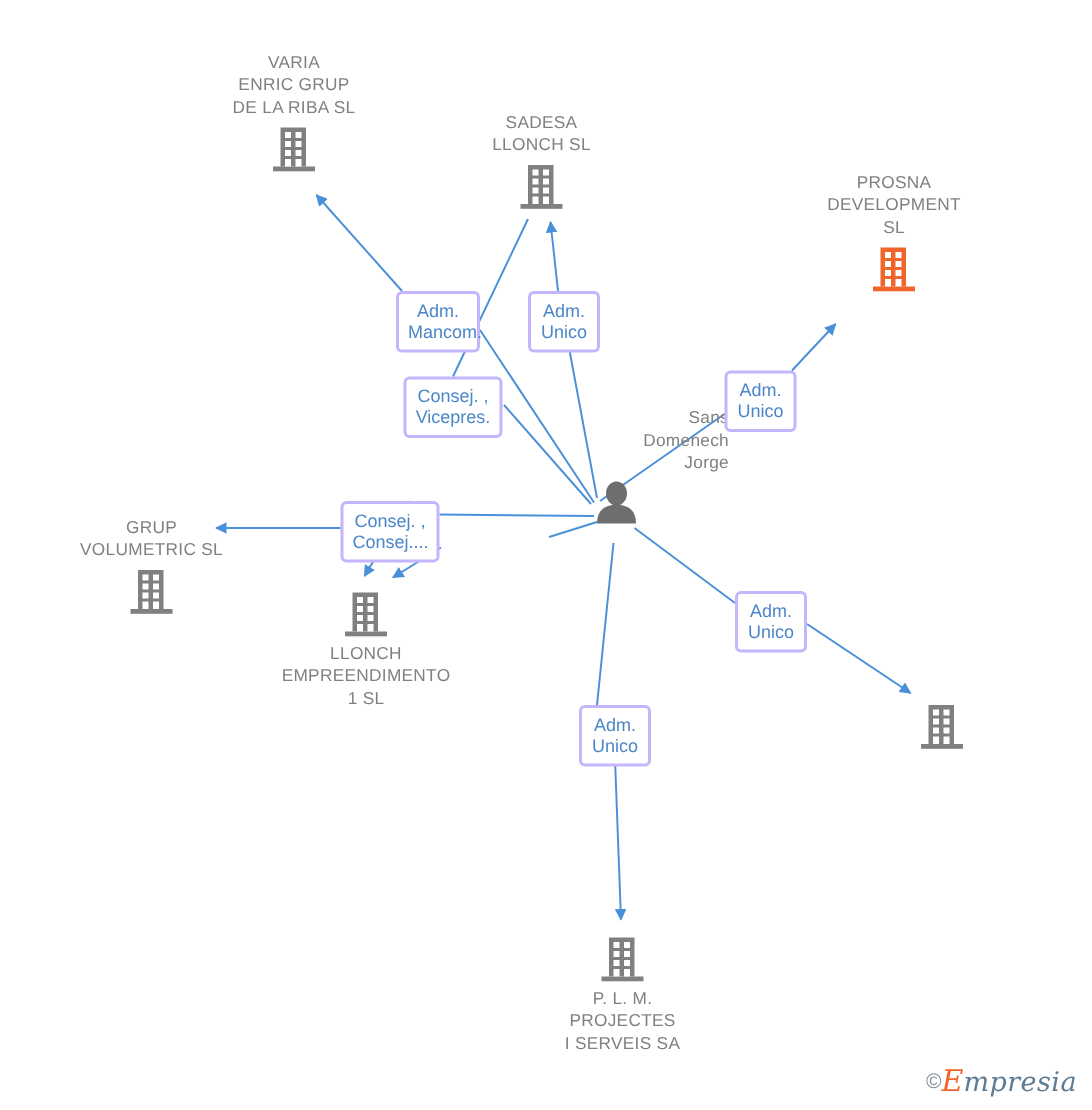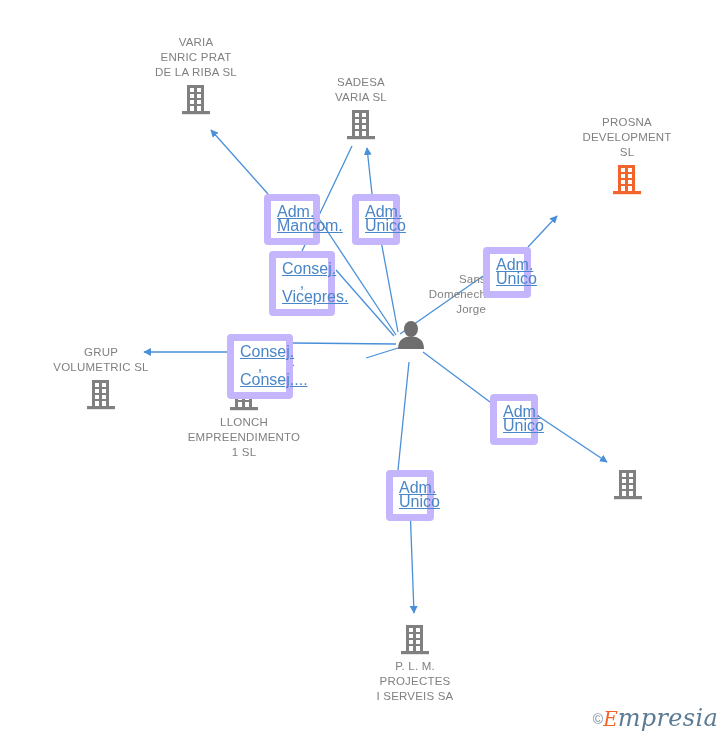--- a/index.html
+++ b/index.html
@@ -42,30 +42,29 @@
     display: block;
     margin: 0 auto;
   }
   .node.label-above .node-label { margin-bottom: 3px; }
   .node.label-below .node-label { margin-top: 3px; }
 
   .edge-label {
     position: absolute;
     z-index: 5;
     background: #ffffff;
-    border: 7px solid #c4b5fd;
+    border: 2px solid #c4b5fd;
     border-radius: 4px;
     color: #4a86c8;
-    font-size: 16px;
+    font-size: 12px;
     line-height: 14px;
     text-align: center;
     padding: 4px 6px 5px 6px;
     white-space: pre-line;
     box-sizing: border-box;
-    text-decoration: underline;
   }
 
   #watermark {
     position: absolute;
     right: 10px;
     bottom: 8px;
     font-size: 16px;
     z-index: 8;
     white-space: nowrap;
   }
@@ -77,21 +76,21 @@
   .wm-e {
     color: #f2652a;
     font-family: "DejaVu Serif", serif;
     font-style: italic;
     font-size: 20px;
   }
   .wm-rest {
     color: #5d7c93;
     font-family: "DejaVu Serif", serif;
     font-style: italic;
-    font-size: 24px;
+    font-size: 18px;
     letter-spacing: 0.3px;
   }
 </style>
 </head>
 <body>
 
 <div id="canvas">
 
   <svg id="edge-layer" viewBox="0 0 728 740" xmlns="http://www.w3.org/2000/svg">
     <defs>
@@ -133,54 +132,54 @@
       <path d="M 538 416 L 607 462" marker-end="url(#arrow)"></path>
 
       <path d="M 409 362 L 398 470"></path>
 
       <path d="M 410 506 L 414 613" marker-end="url(#arrow)"></path>
     </g>
   </svg>
 
   <div class="node label-above" style="left:196px; top:35px;">
     <div class="node-label">VARIA
-ENRIC PRAT
+ENRIC GRUP
 DE LA RIBA  SL</div>
     <svg class="node-icon" width="30" height="33" viewBox="0 0 30 33">
       <rect x="6" y="2" width="17" height="26" fill="#808080"></rect>
       <rect x="1" y="28" width="28" height="3.2" fill="#808080"></rect>
       <rect x="9" y="5" width="4" height="4" fill="#ffffff"></rect>
       <rect x="16" y="5" width="4" height="4" fill="#ffffff"></rect>
       <rect x="9" y="11" width="4" height="4" fill="#ffffff"></rect>
       <rect x="16" y="11" width="4" height="4" fill="#ffffff"></rect>
       <rect x="9" y="17" width="4" height="4" fill="#ffffff"></rect>
       <rect x="16" y="17" width="4" height="4" fill="#ffffff"></rect>
       <rect x="9" y="23" width="4" height="5" fill="#ffffff"></rect>
       <rect x="16" y="23" width="4" height="5" fill="#ffffff"></rect>
     </svg>
   </div>
 
   <div class="node label-above" style="left:361px; top:75px;">
     <div class="node-label">SADESA
-VARIA SL</div>
-    <svg class="node-icon" width="30" height="33" viewBox="0 0 30 33">
-      <rect x="6" y="2" width="17" height="26" fill="#808080"></rect>
-      <rect x="1" y="28" width="28" height="3.2" fill="#808080"></rect>
-      <rect x="9" y="5" width="4" height="4" fill="#ffffff"></rect>
-      <rect x="16" y="5" width="4" height="4" fill="#ffffff"></rect>
-      <rect x="9" y="11" width="4" height="4" fill="#ffffff"></rect>
-      <rect x="16" y="11" width="4" height="4" fill="#ffffff"></rect>
-      <rect x="9" y="17" width="4" height="4" fill="#ffffff"></rect>
-      <rect x="16" y="17" width="4" height="4" fill="#ffffff"></rect>
-      <rect x="9" y="23" width="4" height="5" fill="#ffffff"></rect>
-      <rect x="16" y="23" width="4" height="5" fill="#ffffff"></rect>
-    </svg>
-  </div>
-
-  <div class="node label-above" style="left:627px; top:115px;">
+LLONCH SL</div>
+    <svg class="node-icon" width="30" height="33" viewBox="0 0 30 33">
+      <rect x="6" y="2" width="17" height="26" fill="#808080"></rect>
+      <rect x="1" y="28" width="28" height="3.2" fill="#808080"></rect>
+      <rect x="9" y="5" width="4" height="4" fill="#ffffff"></rect>
+      <rect x="16" y="5" width="4" height="4" fill="#ffffff"></rect>
+      <rect x="9" y="11" width="4" height="4" fill="#ffffff"></rect>
+      <rect x="16" y="11" width="4" height="4" fill="#ffffff"></rect>
+      <rect x="9" y="17" width="4" height="4" fill="#ffffff"></rect>
+      <rect x="16" y="17" width="4" height="4" fill="#ffffff"></rect>
+      <rect x="9" y="23" width="4" height="5" fill="#ffffff"></rect>
+      <rect x="16" y="23" width="4" height="5" fill="#ffffff"></rect>
+    </svg>
+  </div>
+
+  <div class="node label-above" style="left:596px; top:115px;">
     <div class="node-label">PROSNA
 DEVELOPMENT
 SL</div>
     <svg class="node-icon" width="30" height="33" viewBox="0 0 30 33">
       <rect x="6" y="2" width="17" height="26" fill="#f2652a"></rect>
       <rect x="1" y="28" width="28" height="3.2" fill="#f2652a"></rect>
       <rect x="9" y="5" width="4" height="4" fill="#ffffff"></rect>
       <rect x="16" y="5" width="4" height="4" fill="#ffffff"></rect>
       <rect x="9" y="11" width="4" height="4" fill="#ffffff"></rect>
       <rect x="16" y="11" width="4" height="4" fill="#ffffff"></rect>
@@ -211,21 +210,21 @@
   <div class="node label-above" style="left:411px; top:272px;text-align:right;">
     <div class="node-label">Sans
 Domenech
 Jorge</div>
     <svg class="node-icon" width="30" height="30" viewBox="0 0 30 30">
       <ellipse cx="15" cy="9" rx="7" ry="8" fill="#6e6e6e"></ellipse>
       <path d="M 2 29 C 2 19.5 8 16.5 15 16.5 C 22 16.5 28 19.5 28 29 Z" fill="#6e6e6e"></path>
     </svg>
   </div>
 
-  <div class="node label-below" style="left:244px; top:379px;">
+  <div class="node label-below" style="left:244px; top:393px;">
     <svg class="node-icon" width="30" height="33" viewBox="0 0 30 33">
       <rect x="6" y="2" width="17" height="26" fill="#808080"></rect>
       <rect x="1" y="28" width="28" height="3.2" fill="#808080"></rect>
       <rect x="9" y="5" width="4" height="4" fill="#ffffff"></rect>
       <rect x="16" y="5" width="4" height="4" fill="#ffffff"></rect>
       <rect x="9" y="11" width="4" height="4" fill="#ffffff"></rect>
       <rect x="16" y="11" width="4" height="4" fill="#ffffff"></rect>
       <rect x="9" y="17" width="4" height="4" fill="#ffffff"></rect>
       <rect x="16" y="17" width="4" height="4" fill="#ffffff"></rect>
       <rect x="9" y="23" width="4" height="5" fill="#ffffff"></rect>

